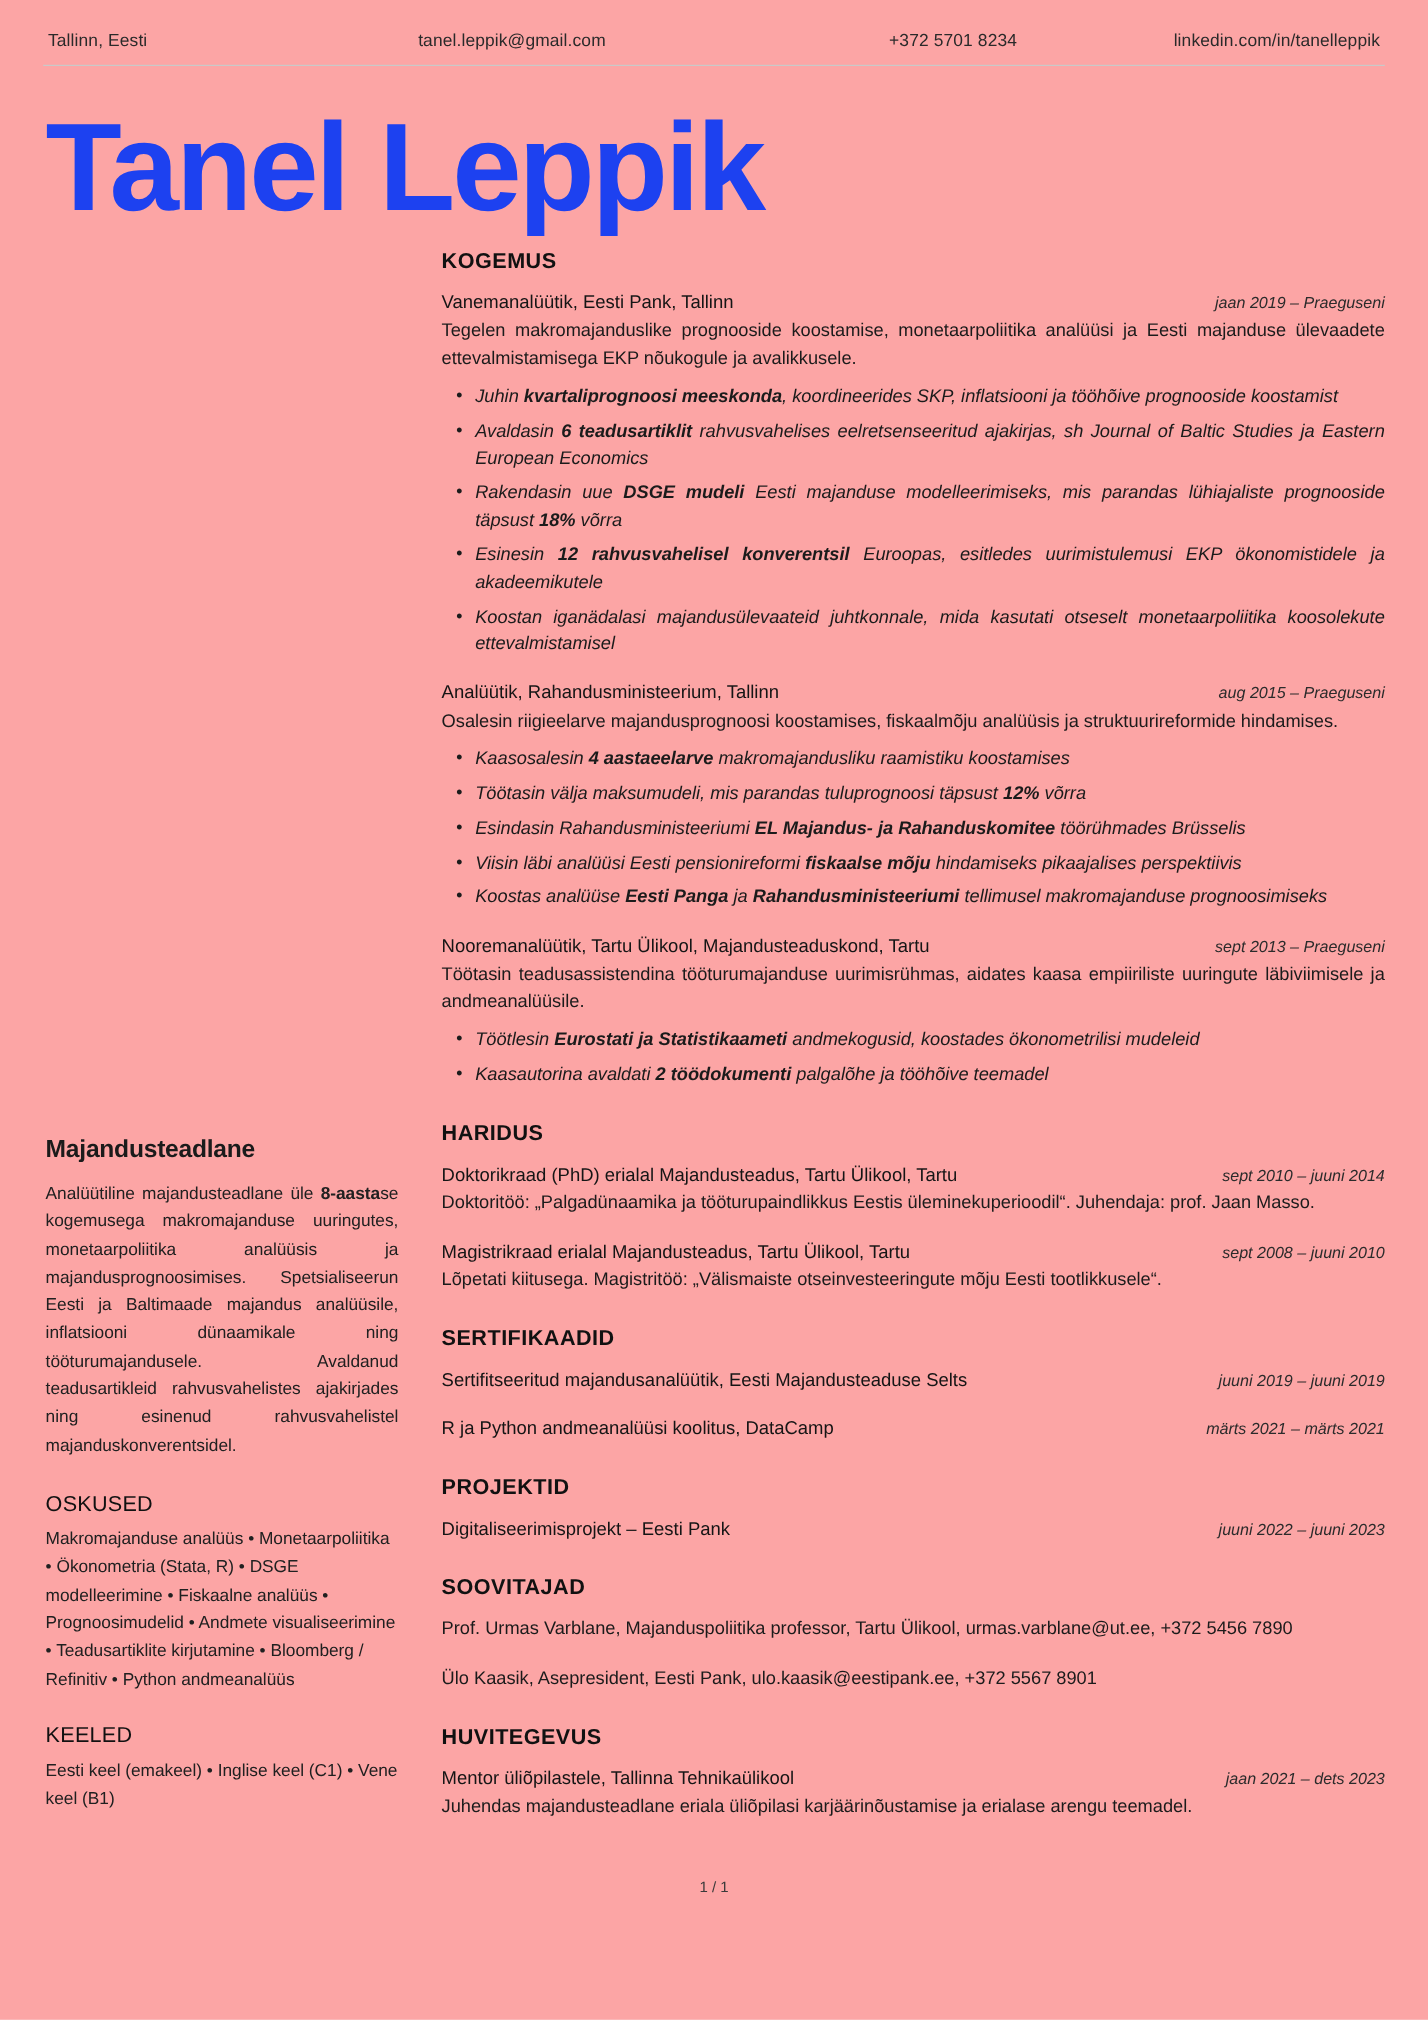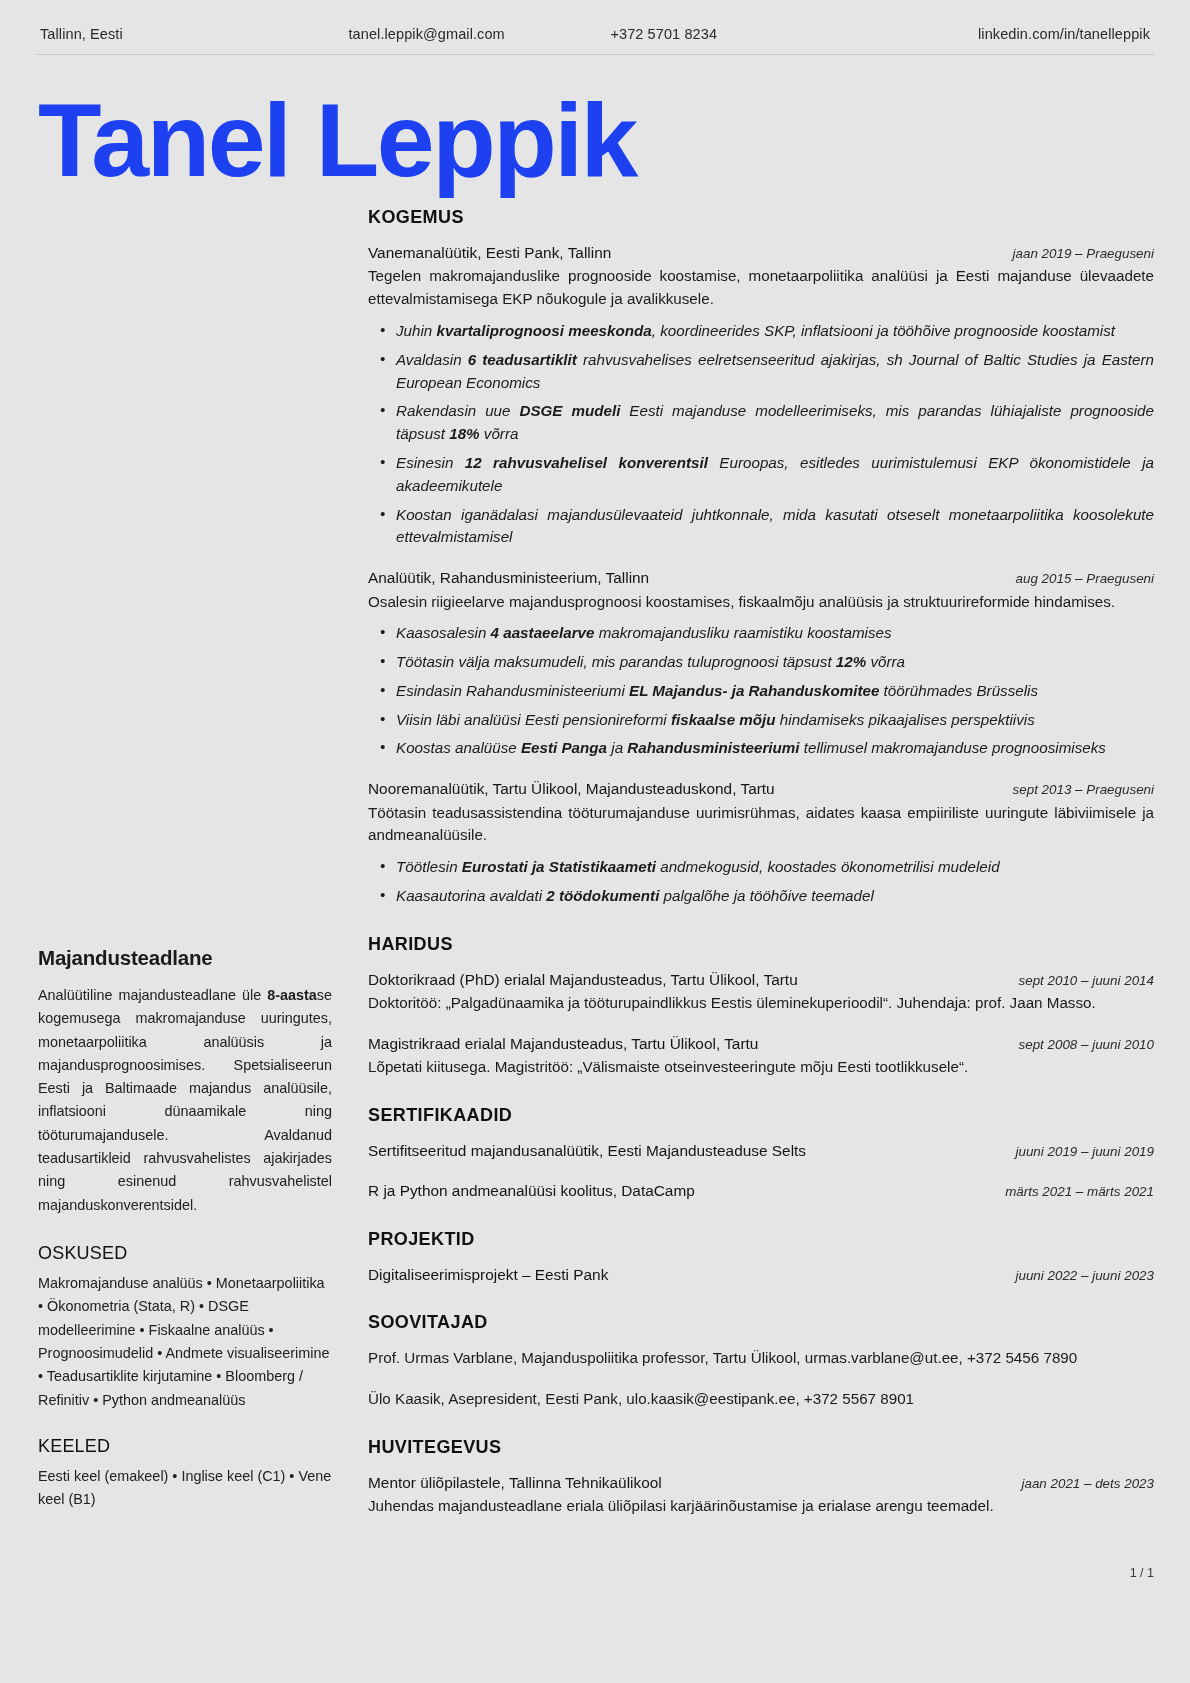--- a/index.html
+++ b/index.html
@@ -8,40 +8,40 @@
     width: 1190px;
     min-height: 1683px;
     background: #f7f7f7;
     font-family: "Liberation Sans", sans-serif;
     color: #1b1b1b;
     -webkit-font-smoothing: antialiased;
   }
   .page {
     width: 1190px;
     min-height: 1683px;
-    background: #e5e5e5;
+    background: #fca5a5;
     padding: 26px 36px 20px 36px;
     position: relative;
   }
 
   
   .topbar {
     display: flex;
     justify-content: space-between;
     align-items: center;
     font-size: 14.5px;
     color: #2a2a2a;
     padding: 0 4px 12px 4px;
     border-bottom: 1px solid #c9c9c9;
     letter-spacing: 0.1px;
   }
   .topbar span { white-space: nowrap; }
   .topbar .c1 { flex: 0 0 auto; }
   .topbar .c2 { flex: 1; text-align: center; margin-left: 120px;}
-  .topbar .c3 { flex: 1; }
+  .topbar .c3 { flex: 1; text-align: center; }
   .topbar .c4 { flex: 0 0 auto; }
 
   
   .name {
     font-size: 104px;
     line-height: 1.02;
     font-weight: 700;
     color: #1d41f0;
     letter-spacing: -2.5px;
     margin: 32px 0 14px 0;
@@ -141,21 +141,21 @@
     content: "•";
     position: absolute;
     left: -16px;
     top: -1px;
     font-size: 15px;
     color: #1b1b1b;
   }
   b { font-weight: 700; }
 
   .footer {
-    text-align: right;
+    text-align: center;
     font-size: 12.5px;
     color: #3a3a3a;
     margin-top: 30px;
     padding-bottom: 6px;
   }
 </style>
 </head>
 <body>
 
 <div class="page">

